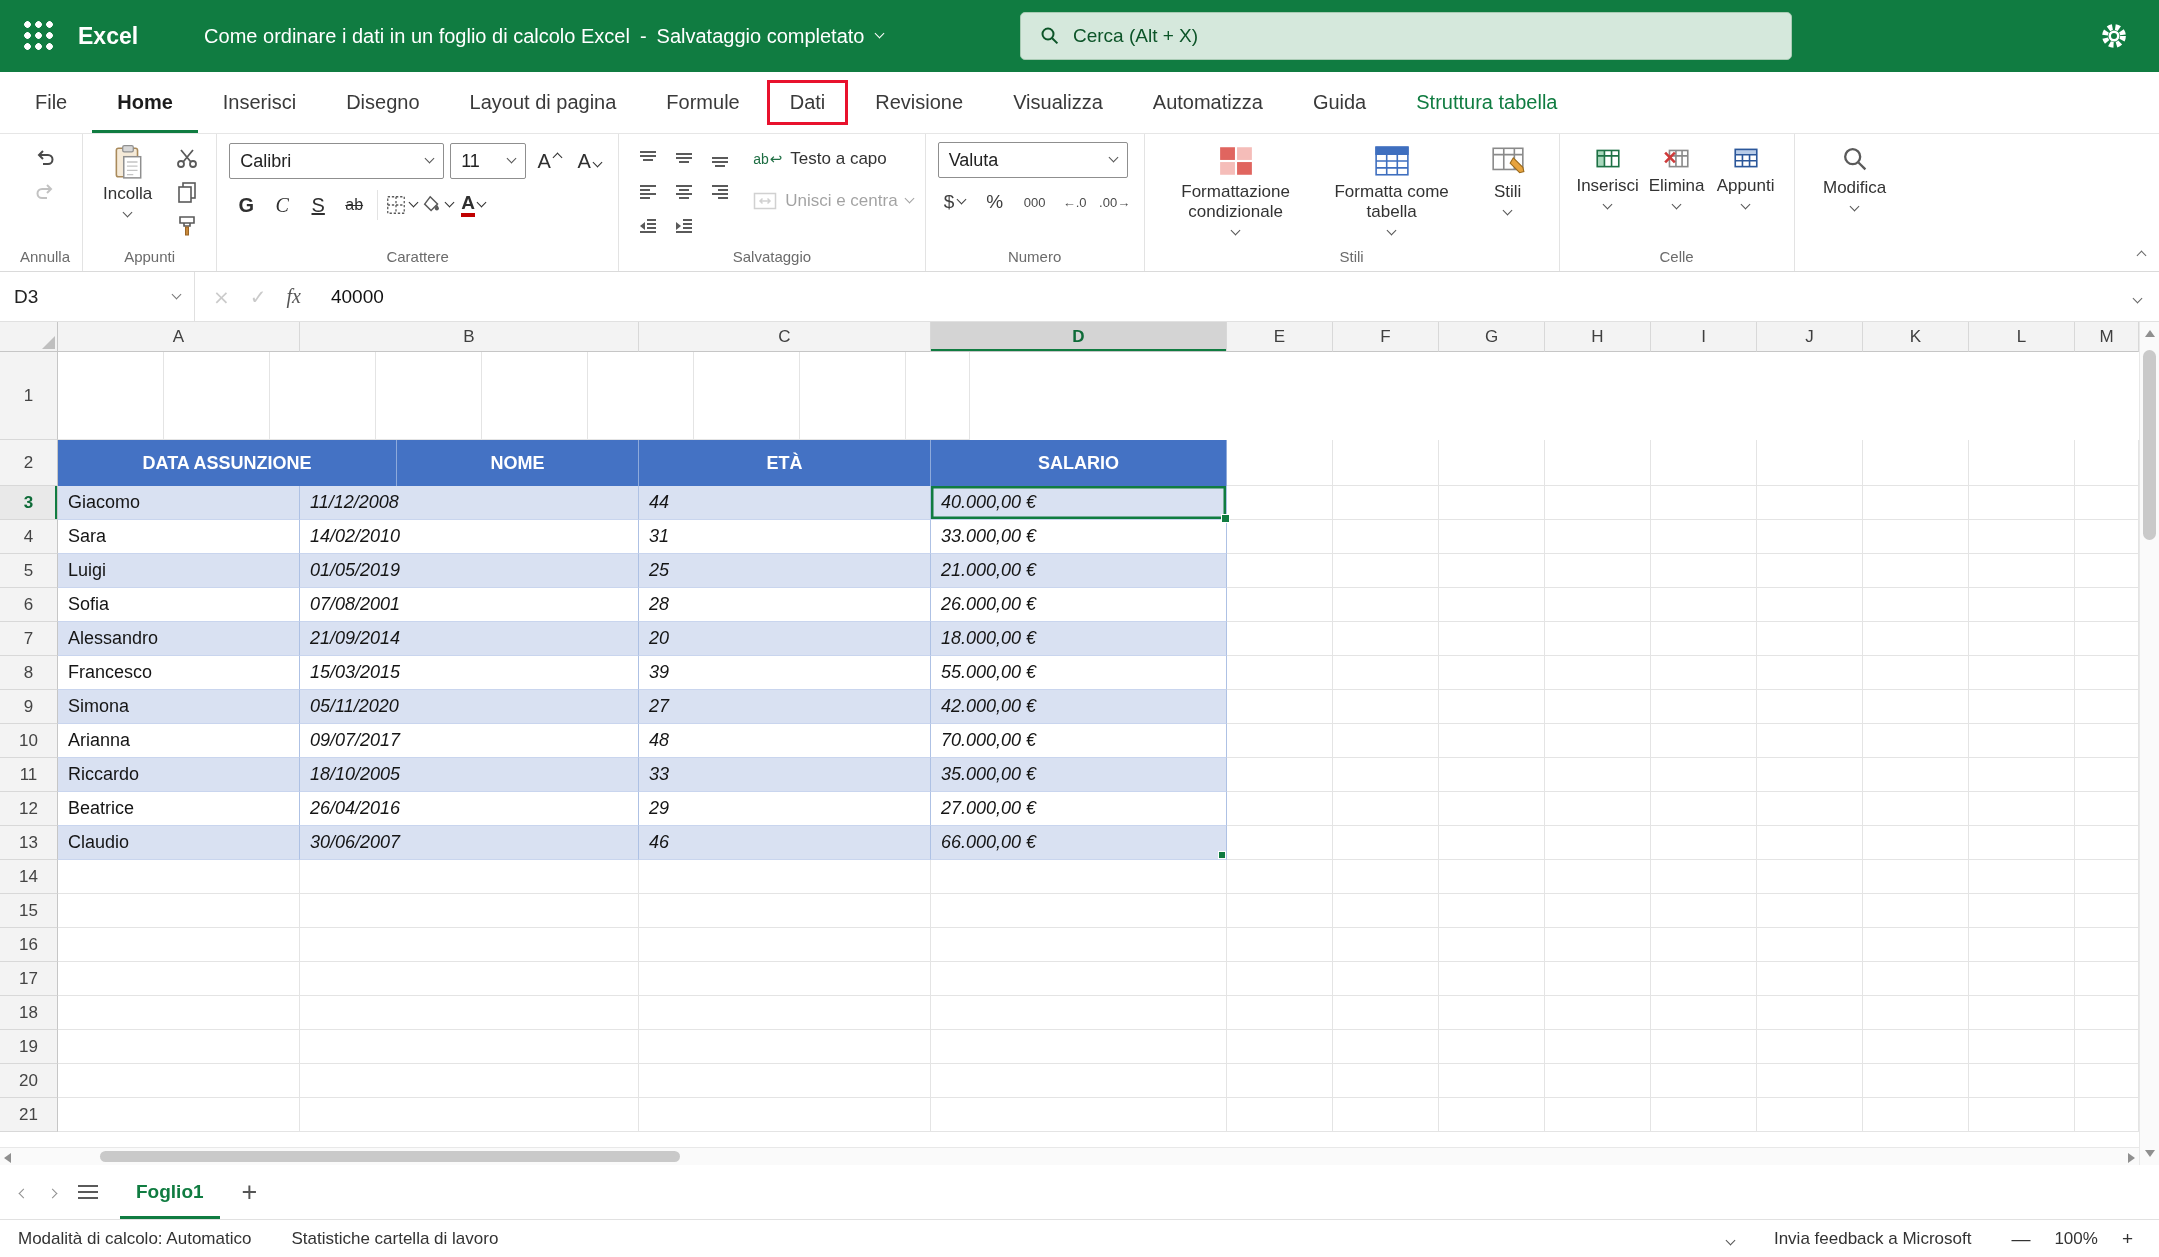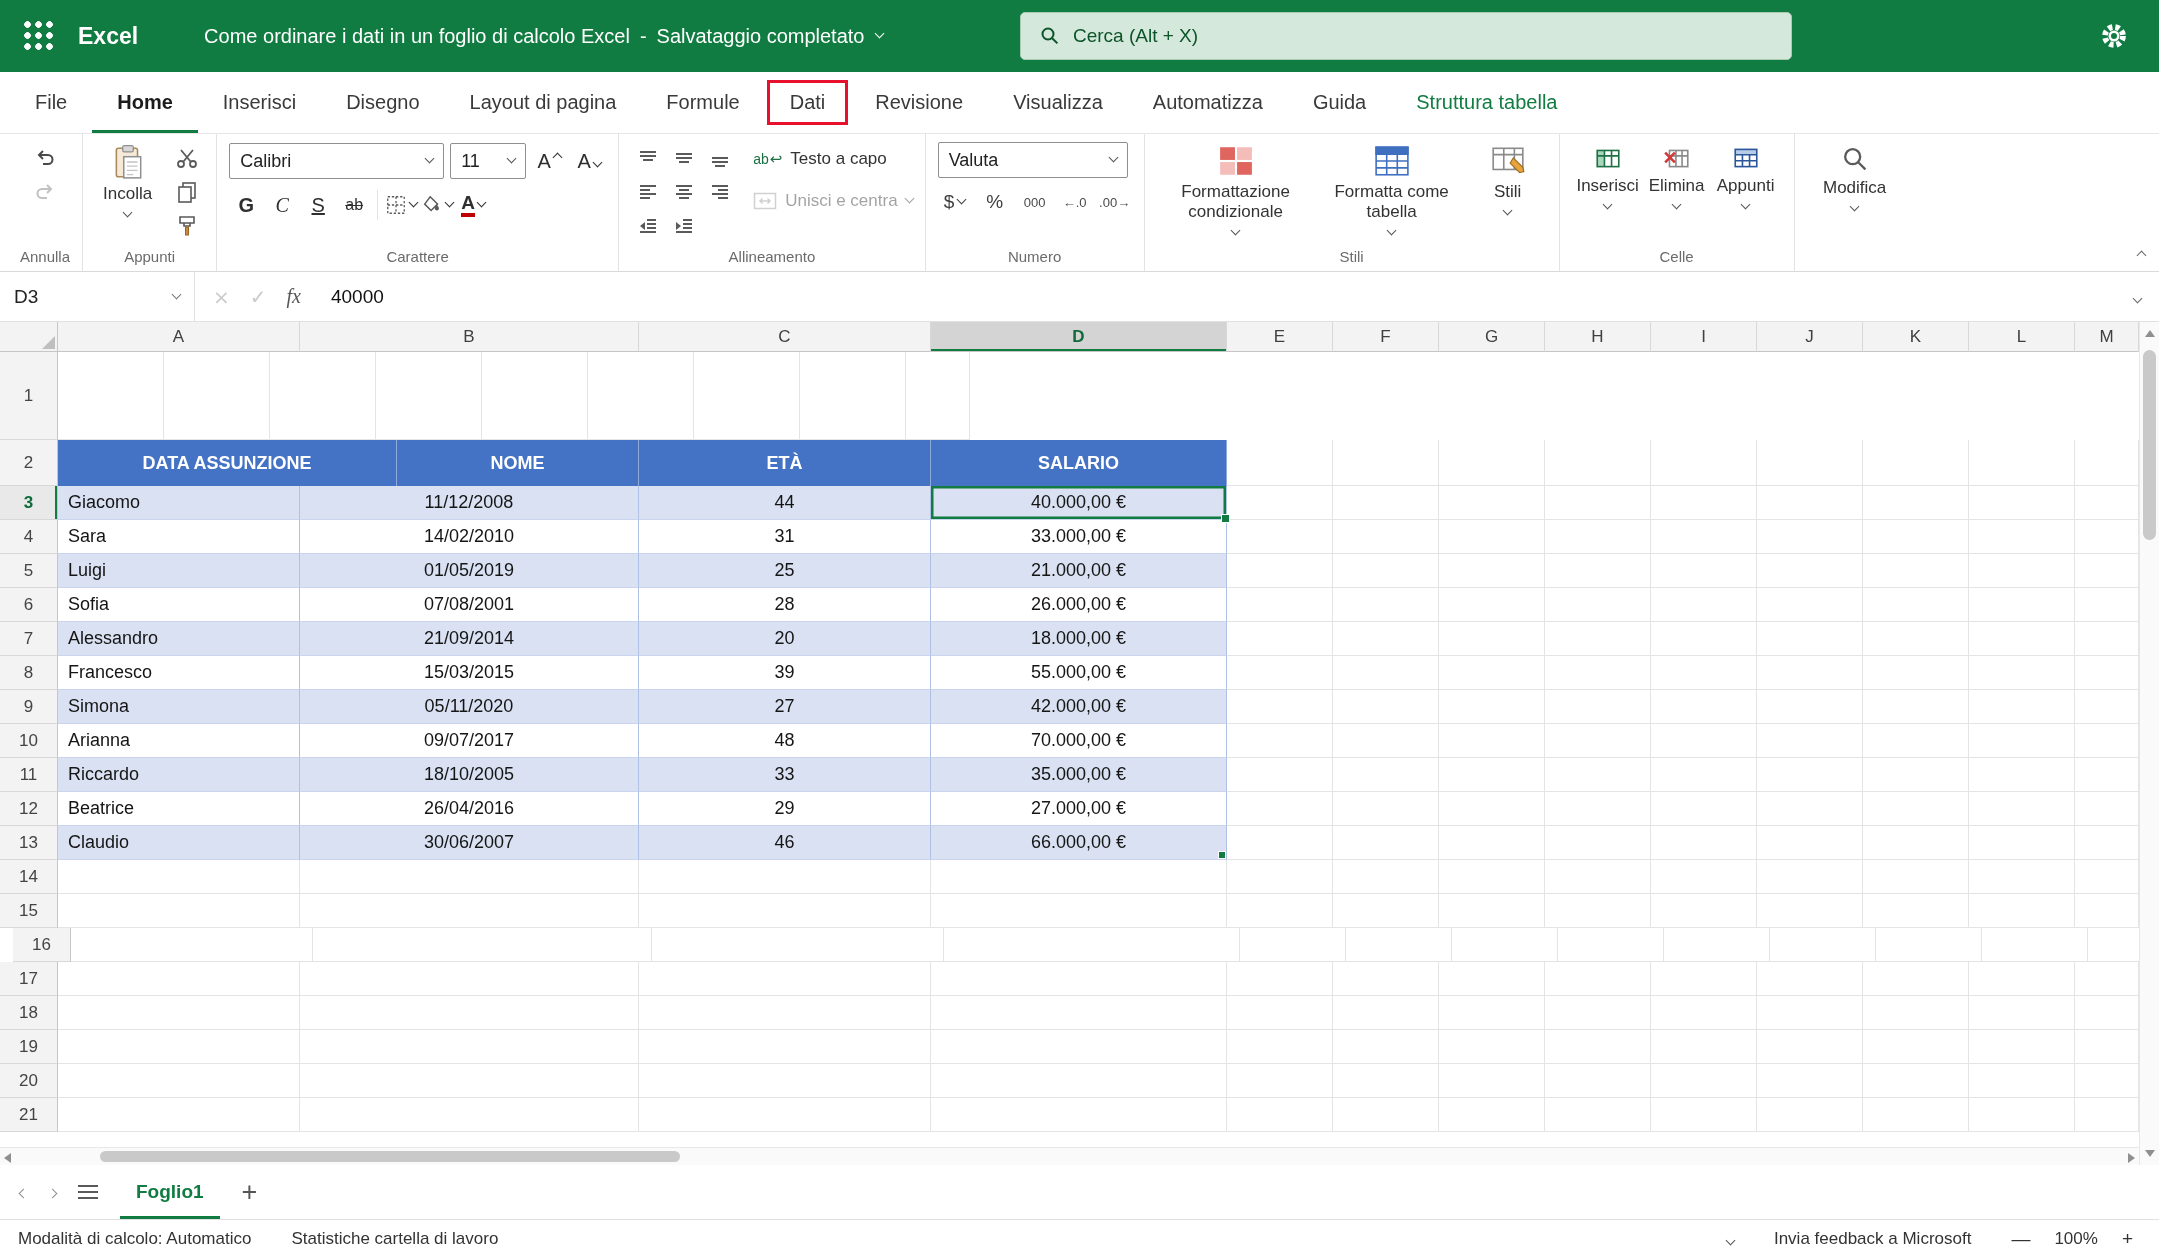--- a/index.html
+++ b/index.html
@@ -85,21 +85,21 @@
   .colh.colsel{background:#D4D4D4;color:#0E6B38;font-weight:700;box-shadow:inset 0 -2px 0 var(--selection-green);}
   .grow{display:flex;}
   .rowh{width:58px;background:#F3F3F3;border-right:1px solid #C6C6C6;border-bottom:1px solid #D8D8D8;display:flex;align-items:center;justify-content:center;font-size:17px;color:#444;}
   .rowh.rowsel{color:#0E6B38;font-weight:700;background:#E9E9E9;box-shadow:inset -2px 0 0 var(--selection-green);}
   .ecell{border-right:1px solid #E4E4E4;border-bottom:1px solid #E4E4E4;background:#fff;}
   .banner-cell{background:var(--banner-blue);color:#fff;font-size:23px;font-weight:700;display:flex;align-items:center;justify-content:center;letter-spacing:.4px;}
   .thead-cell{background:var(--table-header-blue);color:#fff;font-size:18px;font-weight:700;display:flex;align-items:center;justify-content:center;border-right:1px solid rgba(255,255,255,.4);}
   .tcell{display:flex;align-items:center;font-size:18px;color:#151515;padding:0 10px;background:#fff;border-right:1px solid #AEC1E4;border-bottom:1px solid #C9D5EE;position:relative;}
   .tcell.band{background:var(--band-blue);}
   .tcell.al{justify-content:flex-start;}
-  .tcell.ar{justify-content:center;}
+  .tcell.ar{justify-content:flex-start;font-style:italic;}
   .tcell.active-cell{box-shadow:inset 0 0 0 2.5px var(--selection-green);z-index:2;}
   .fill-handle{position:absolute;right:-4px;bottom:-4px;width:9px;height:9px;background:var(--selection-green);border:1.5px solid #fff;z-index:3;}
   .table-handle{position:absolute;right:0;bottom:0;width:8px;height:8px;background:var(--selection-green);border:1px solid #fff;z-index:3;}
 
   
   .hscroll{position:absolute;left:0;right:20px;bottom:0;height:18px;background:#FAFAFA;border-top:1px solid #E8E8E8;display:flex;align-items:center;}
   .hthumb{position:absolute;left:100px;width:580px;top:3px;bottom:3px;background:#C9C9C9;border-radius:7px;}
   .vscroll{position:absolute;right:0;top:0;bottom:0;width:20px;background:#FAFAFA;border-left:1px solid #E8E8E8;}
   .vthumb{position:absolute;left:3px;right:3px;top:28px;height:190px;background:#C9C9C9;border-radius:7px;}
   .tri{position:absolute;width:0;height:0;}
@@ -361,21 +361,21 @@
         <button class="txtbtn dim">
           <svg width="24" height="18" viewBox="0 0 24 18" fill="none" stroke="#9A9A9A" stroke-width="1.5">
               <rect x="1.5" y="1.5" width="21" height="15"></rect>
               <path d="M7 9h10M9.5 6.5 7 9l2.5 2.5M14.5 6.5 17 9l-2.5 2.5"></path>
             </svg>
           <span>Unisci e centra</span>
           <span class="chev sm"></span>
         </button>
       </div>
     </div>
-    <div class="glabel">Allineamento</div>
+    <div class="glabel">Salvataggio</div>
   </div>
 
   <div class="rgroup">
     <div class="rcol" style="gap:8px;">
       <div class="rsel" style="width:190px">
         <span>Valuta</span>
         <span class="chev sm"></span>
       </div>
       <div class="rrow" style="gap:6px;">
         <button class="ibtn">
@@ -838,21 +838,21 @@
         <div class="ecell" style="width: 106px;"></div>
         <div class="ecell" style="width: 106px;"></div>
         <div class="ecell" style="width: 106px;"></div>
         <div class="ecell" style="width: 106px;"></div>
         <div class="ecell" style="width: 106px;"></div>
         <div class="ecell" style="width: 106px;"></div>
         <div class="ecell" style="width: 106px;"></div>
         <div class="ecell" style="width: 106px;"></div>
         <div class="ecell" style="width: 64px;"></div>
       </div>
-      <div class="grow" style="height: 34px; padding-left: 13px;">
+      <div class="grow" style="height: 34px;">
         <div class="rowh">16</div>
         <div class="ecell" style="width: 242px;"></div>
         <div class="ecell" style="width: 339px;"></div>
         <div class="ecell" style="width: 292px;"></div>
         <div class="ecell" style="width: 296px;"></div>
         <div class="ecell" style="width: 106px;"></div>
         <div class="ecell" style="width: 106px;"></div>
         <div class="ecell" style="width: 106px;"></div>
         <div class="ecell" style="width: 106px;"></div>
         <div class="ecell" style="width: 106px;"></div>

